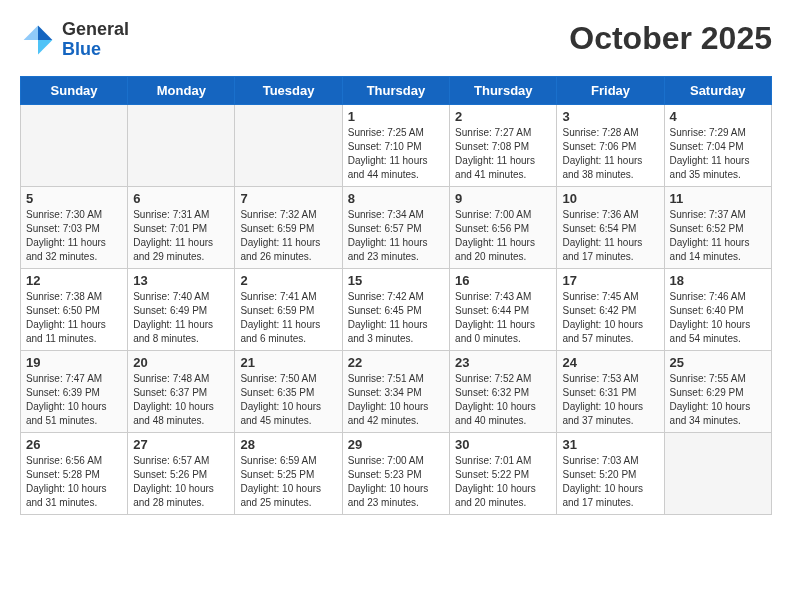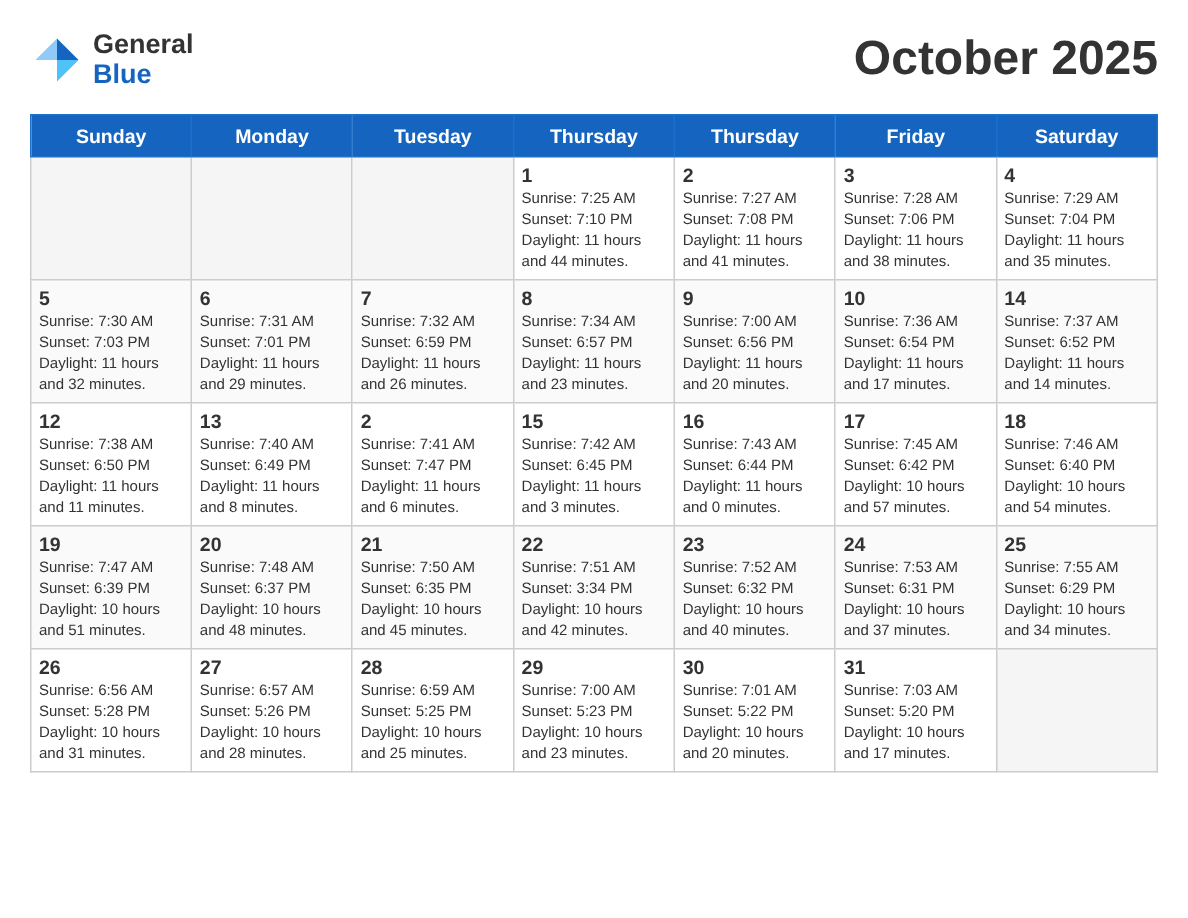--- a/index.html
+++ b/index.html
@@ -178,21 +178,21 @@
 Sunset: 6:56 PM
 Daylight: 11 hours and 20 minutes.</div>
         </td>
         <td>
           <div class="day-number">10</div>
           <div class="day-info">Sunrise: 7:36 AM
 Sunset: 6:54 PM
 Daylight: 11 hours and 17 minutes.</div>
         </td>
         <td>
-          <div class="day-number">14</div>
+          <div class="day-number">11</div>
           <div class="day-info">Sunrise: 7:37 AM
 Sunset: 6:52 PM
 Daylight: 11 hours and 14 minutes.</div>
         </td>
       </tr>
       <tr>
         <td>
           <div class="day-number">12</div>
           <div class="day-info">Sunrise: 7:38 AM
 Sunset: 6:50 PM
@@ -200,21 +200,21 @@
         </td>
         <td>
           <div class="day-number">13</div>
           <div class="day-info">Sunrise: 7:40 AM
 Sunset: 6:49 PM
 Daylight: 11 hours and 8 minutes.</div>
         </td>
         <td>
           <div class="day-number">2</div>
           <div class="day-info">Sunrise: 7:41 AM
-Sunset: 7:47 PM
+Sunset: 6:59 PM
 Daylight: 11 hours and 6 minutes.</div>
         </td>
         <td>
           <div class="day-number">15</div>
           <div class="day-info">Sunrise: 7:42 AM
 Sunset: 6:45 PM
 Daylight: 11 hours and 3 minutes.</div>
         </td>
         <td>
           <div class="day-number">16</div>

